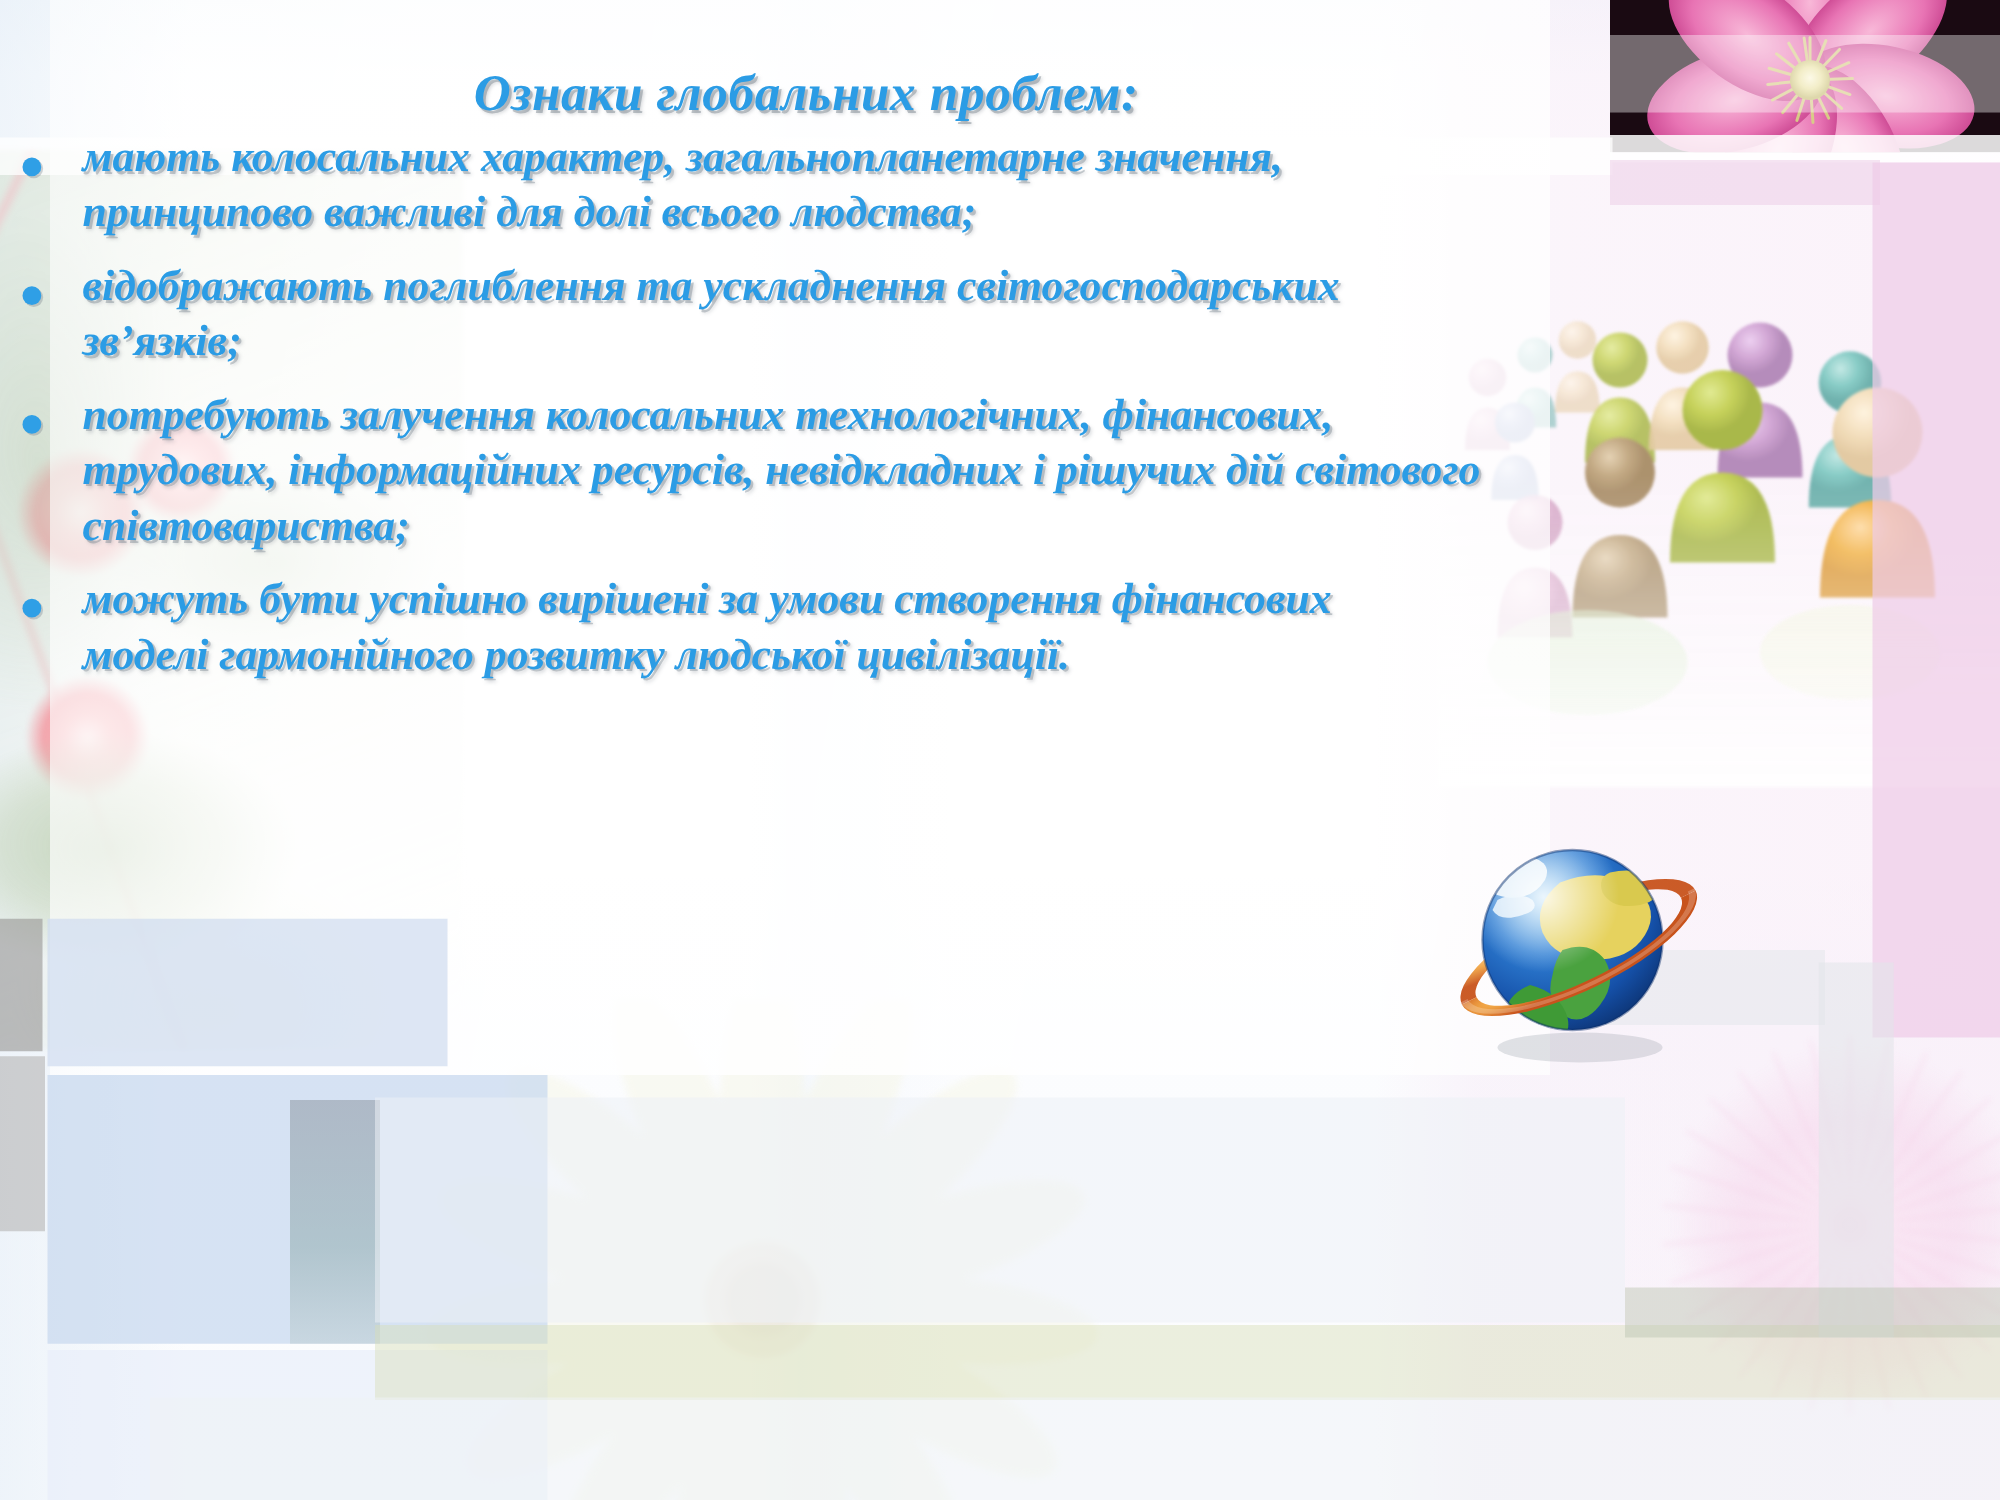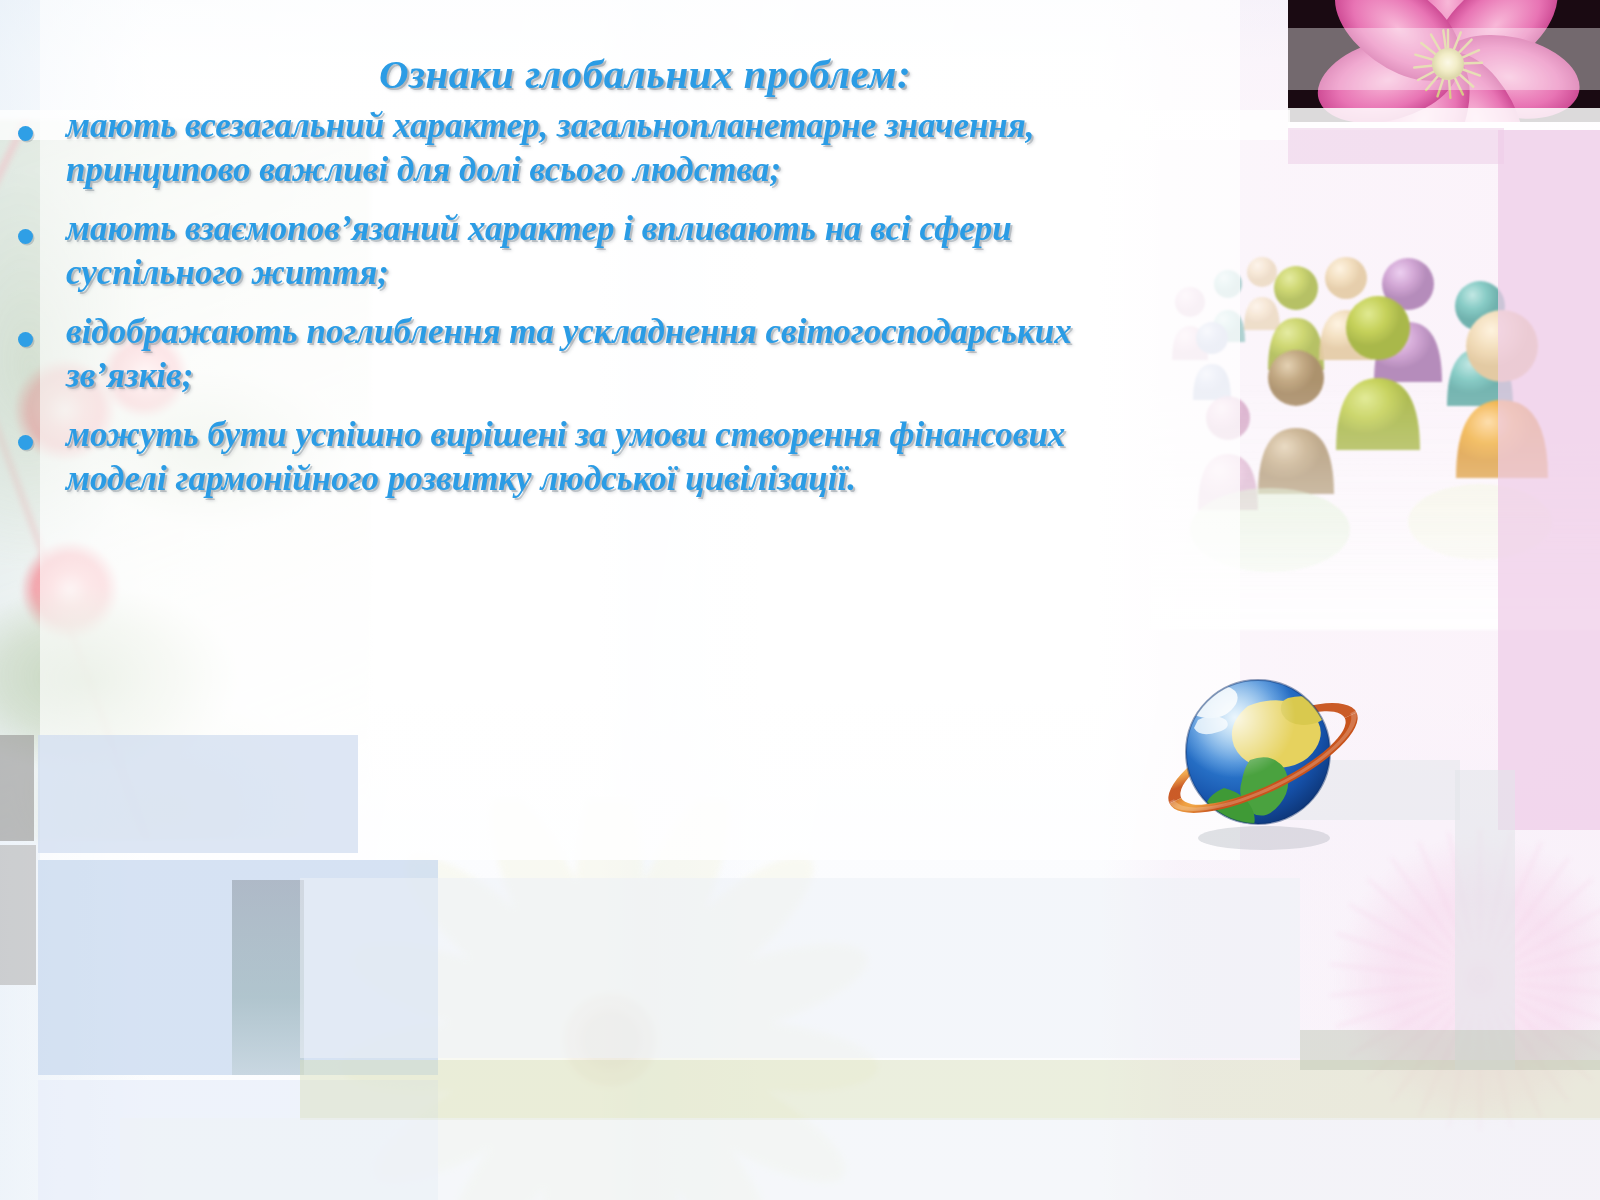--- a/index.html
+++ b/index.html
@@ -505,34 +505,34 @@
   </div>
 
   <div class="content">
 
     <div class="slide-title">Ознаки глобальних проблем:</div>
 
     <div class="bullets">
 
       <div class="bullet-row">
         <span class="bullet-dot"></span>
-        <span class="bullet-text narrow">мають всезагальний характер, загальнопланетарне значення, принципово важливі для долі всього людства;</span>
+        <span class="bullet-text narrow">мають колосальних характер, загальнопланетарне значення, принципово важливі для долі всього людства;</span>
       </div>
 
 
-      <div class="bullet-row">
-        <span class="bullet-dot"></span>
-        <span class="bullet-text mid">мають взаємопов’язаний характер і впливають на всі сфери суспільного життя;</span>
-      </div>
 
       <div class="bullet-row">
         <span class="bullet-dot"></span>
         <span class="bullet-text short">відображають поглиблення та ускладнення світогосподарських зв’язків;</span>
       </div>
 
+      <div class="bullet-row">
+        <span class="bullet-dot"></span>
+        <span class="bullet-text narrow">потребують залучення колосальних технологічних, фінансових, трудових, інформаційних ресурсів, невідкладних і рішучих дій світового співтовариства;</span>
+      </div>
 
       <div class="bullet-row">
         <span class="bullet-dot"></span>
         <span class="bullet-text short">можуть бути успішно вирішені за умови створення фінансових моделі гармонійного розвитку людської цивілізації.</span>
       </div>
 
     </div>
   </div>
 </div>
 

